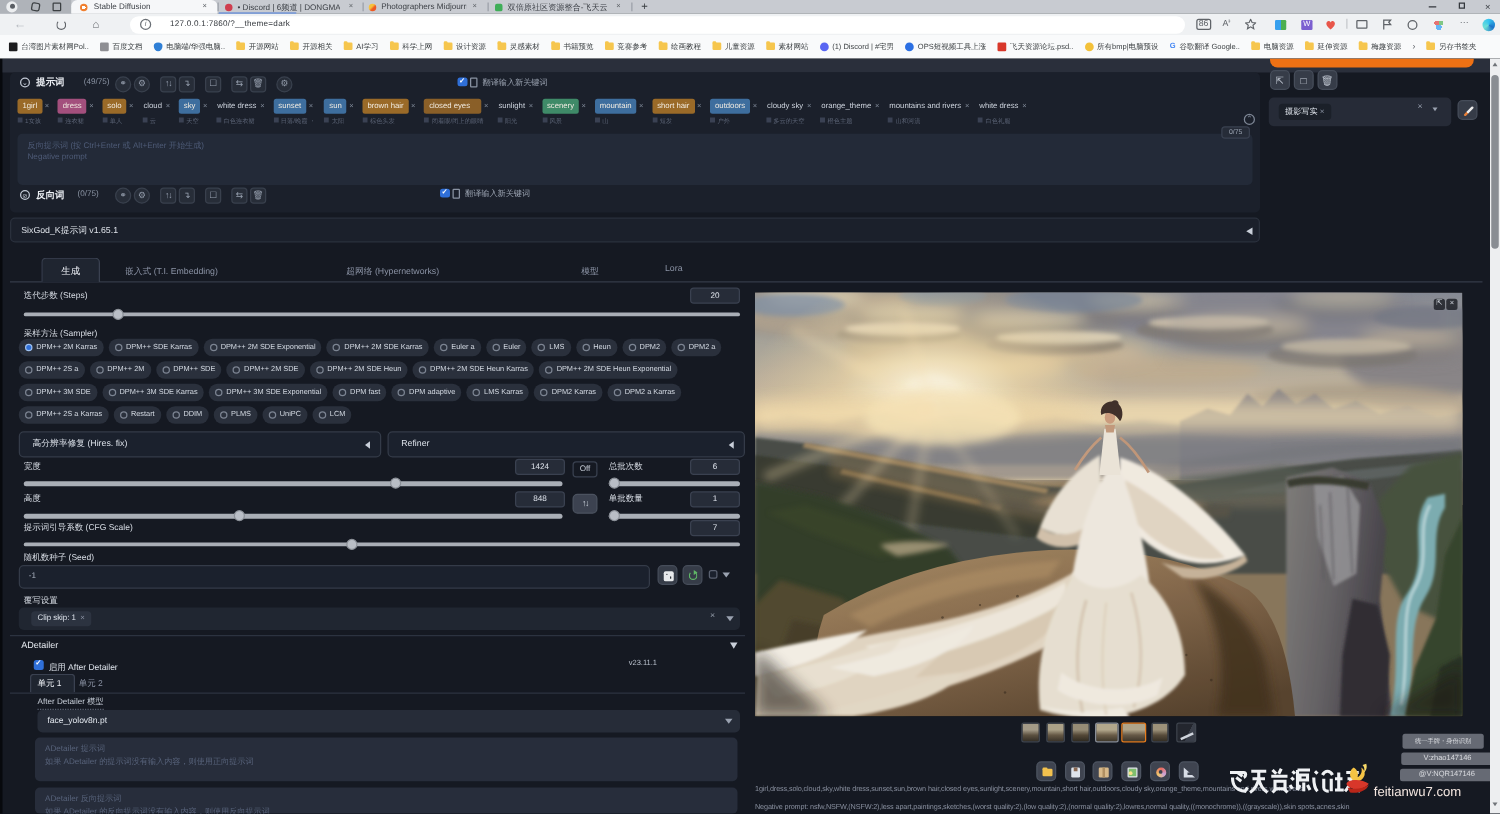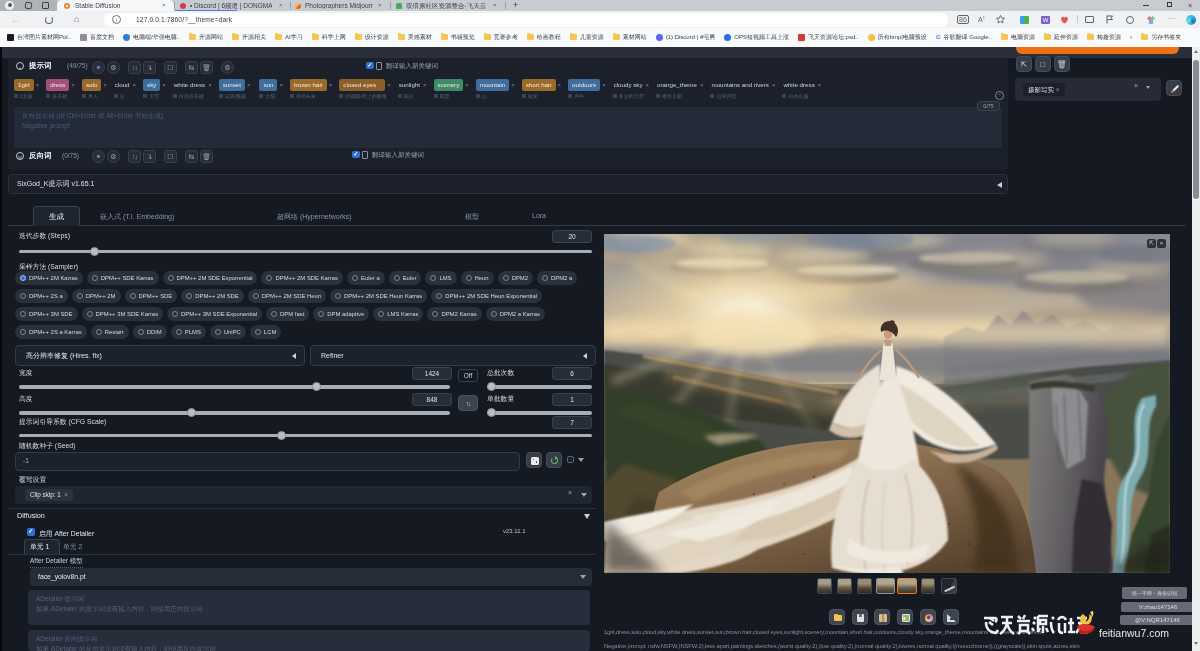--- a/index.html
+++ b/index.html
@@ -493,21 +493,21 @@
       <div style="position:absolute;left:8px;top:2.5px;width:0;height:0;border:2px solid transparent;border-left:3px solid #5fb766;"></div>
     </div>
 <div class="abs" style="left:567px;top:456px;width:7px;height:7px;border:1px solid #5a6170;border-radius:2px;background:#1b212d;"></div>
 <div class="abs" style="left:578px;top:458px;width:0;height:0;border:3px solid transparent;border-top:4px solid #9aa2b0;"></div>
 <div class="abs slabel" style="left:19px;top:475px;">覆写设置</div>
 <div class="abs" style="left:15px;top:486px;width:577px;height:18px;background:#202631;border-radius:4px;"></div>
 <div class="abs" style="left:25px;top:489px;height:12px;background:#2c3340;border-radius:3px;color:#dfe4ec;font-size:6.3px;line-height:12px;padding:0 5px;">Clip skip: 1&nbsp; <span style="color:#8b93a3;">×</span></div>
 <div class="abs" style="left:568px;top:489px;font-size:7px;color:#9aa2b0;">×</div>
 <div class="abs" style="left:581px;top:493px;width:0;height:0;border:3px solid transparent;border-top:4px solid #9aa2b0;"></div>
 <div class="abs" style="left:8px;top:507.5px;width:588px;height:1px;background:#2c3340;"></div>
-<div class="abs" style="left:17px;top:511px;font-size:7.2px;color:#e6eaf0;">Diffusion</div>
+<div class="abs" style="left:17px;top:511px;font-size:7.2px;color:#e6eaf0;">ADetailer</div>
 <div class="abs" style="left:584px;top:514px;width:0;height:0;border:3.5px solid transparent;border-top:5px solid #c9cfd9;border-bottom:none;"></div>
 <div class="abs chk" style="left:27px;top:528px;"></div>
 <div class="abs" style="left:27px;top:528px;width:7.5px;height:7.5px;color:#fff;font-size:6px;line-height:7.5px;text-align:center;font-weight:bold;">✓</div>
 <div class="abs" style="left:39px;top:528.5px;font-size:6.8px;color:#dfe4ec;">启用 After Detailer</div>
 <div class="abs" style="left:503px;top:528px;font-size:6px;color:#b9c0cc;">v23.11.1</div>
 <div class="abs" style="left:24px;top:539px;width:36px;height:15px;border:1px solid #3a4150;border-bottom:none;border-radius:3px 3px 0 0;background:#1f2530;"></div>
 <div class="abs" style="left:30px;top:541.5px;font-size:6.8px;color:#eef1f6;">单元 1</div>
 <div class="abs" style="left:63px;top:541.5px;font-size:6.8px;color:#8b93a5;">单元 2</div>
 <div class="abs" style="left:8px;top:553.5px;width:588px;height:1px;background:#2c3340;"></div>
 <div class="abs" style="left:30px;top:557px;font-size:6.5px;color:#c9d0da;border-bottom:1px dotted #5a6170;padding-bottom:1px;">After Detailer 模型</div>

